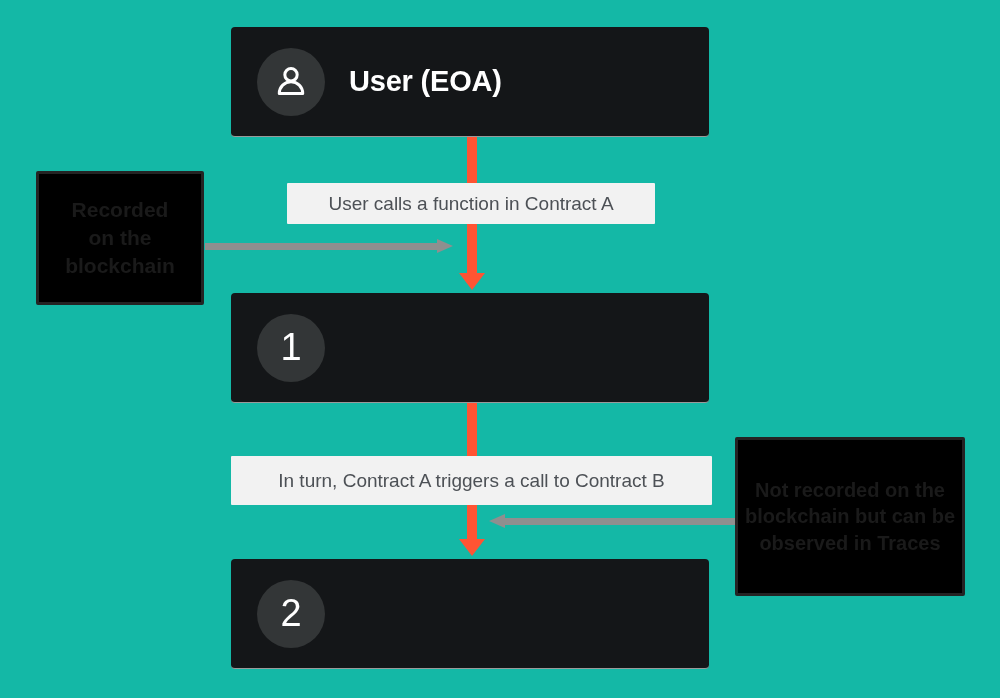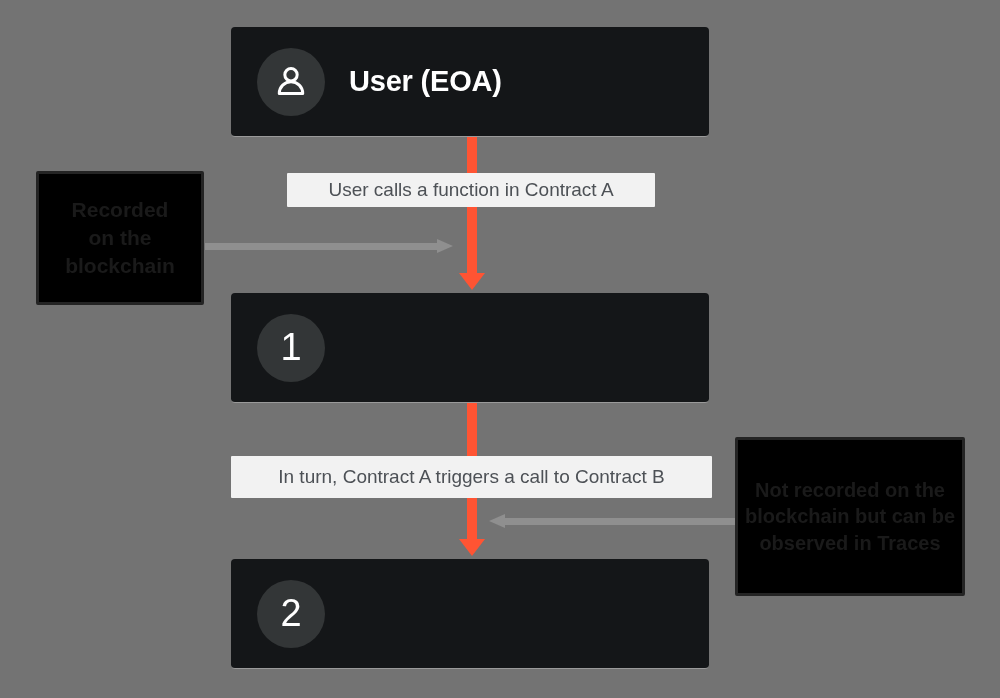--- a/index.html
+++ b/index.html
@@ -10,21 +10,21 @@
   body {
     width: 1000px;
     height: 698px;
     font-family: "Liberation Sans", sans-serif;
     overflow: hidden;
   }
   #stage {
     position: relative;
     width: 1000px;
     height: 698px;
-    background: #737373;
+    background: #14b8a6;
   }
 
   
   .node {
     position: absolute;
     left: 231px;
     width: 478px;
     height: 110px;
     background: #141618;
     border-radius: 4px;
@@ -69,24 +69,24 @@
     color: #4d5156;
     font-size: 19px;
     display: flex;
     align-items: center;
     justify-content: center;
     white-space: nowrap;
     z-index: 5;
     border-radius: 1px;
   }
   #caption-1 {
-    left: 287px; top: 173px; width: 368px; height: 34px;
+    left: 287px; top: 183px; width: 368px; height: 41px;
   }
   #caption-2 {
-    left: 231px; top: 456px; width: 481px; height: 42px;
+    left: 231px; top: 456px; width: 481px; height: 49px;
   }
 
   
   .orange-conn {
     position: absolute;
     left: 463px;
     width: 18px;
     z-index: 3;
   }
   .orange-stem {

